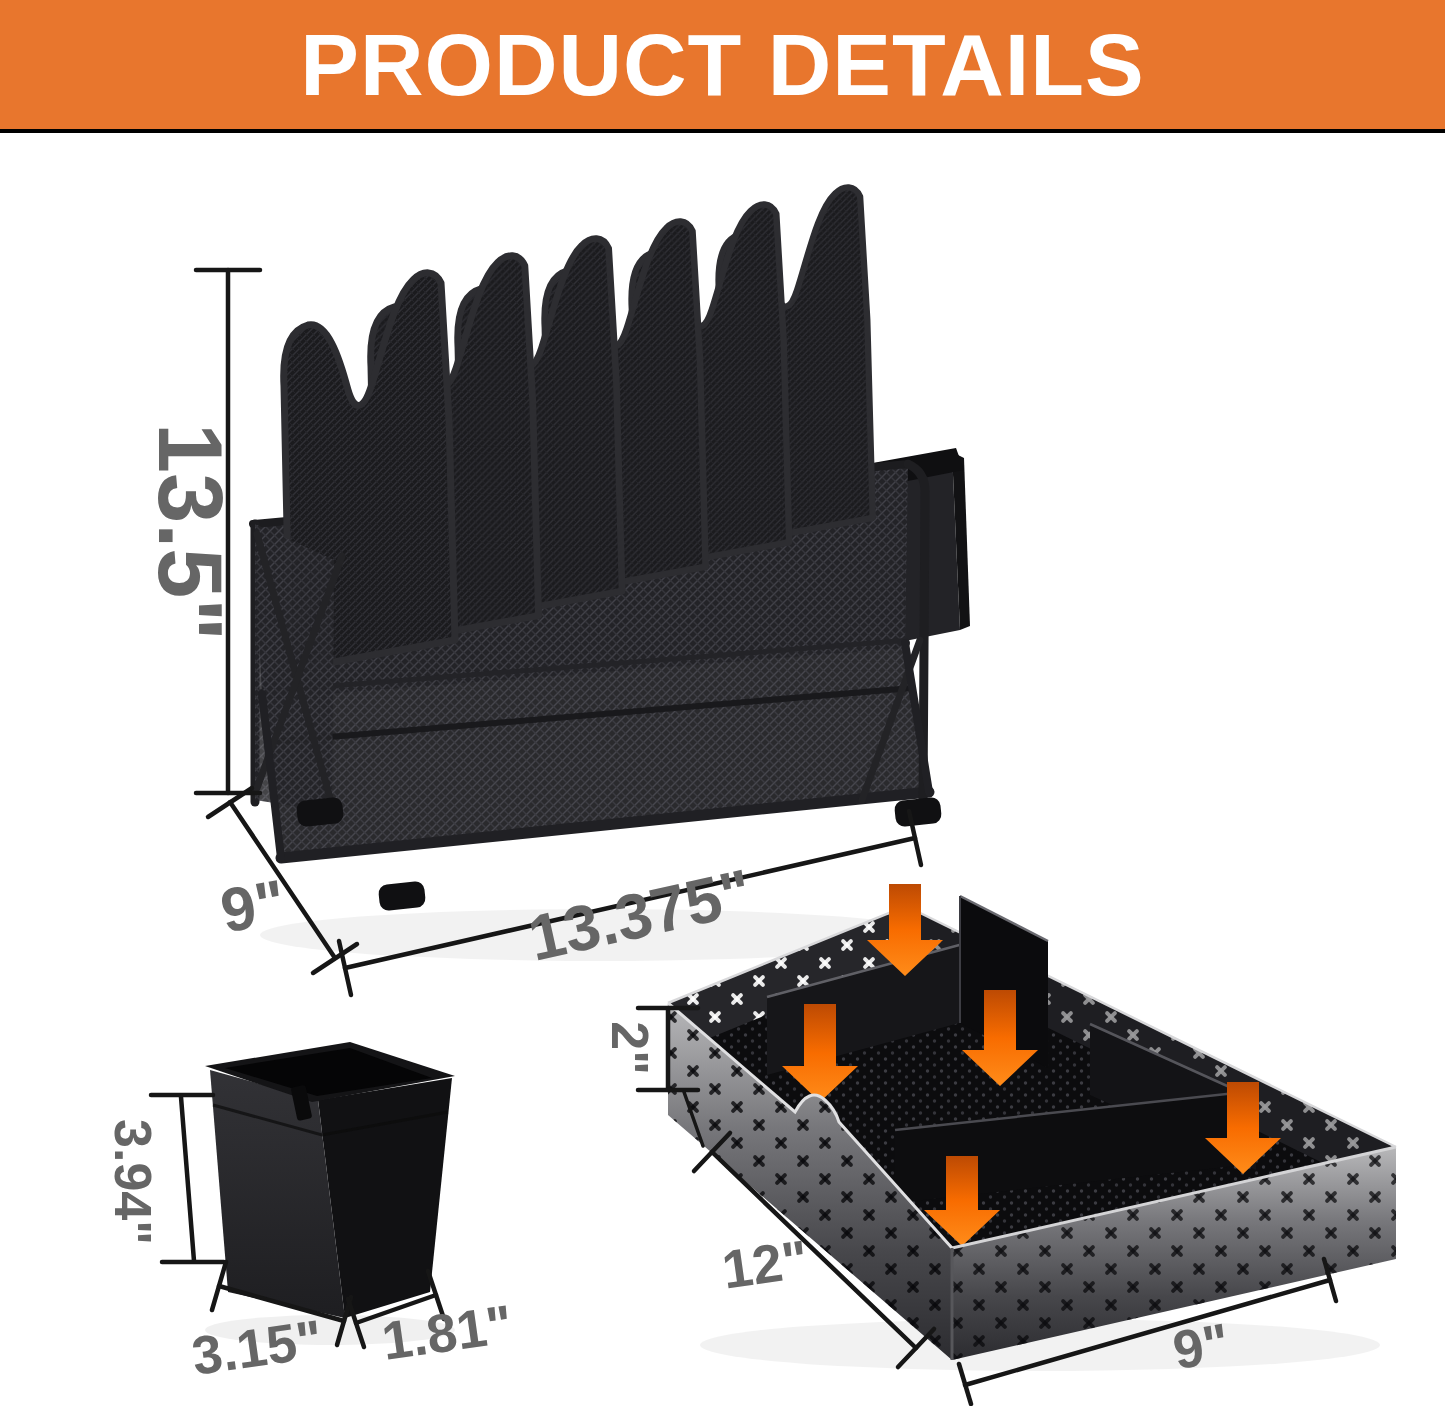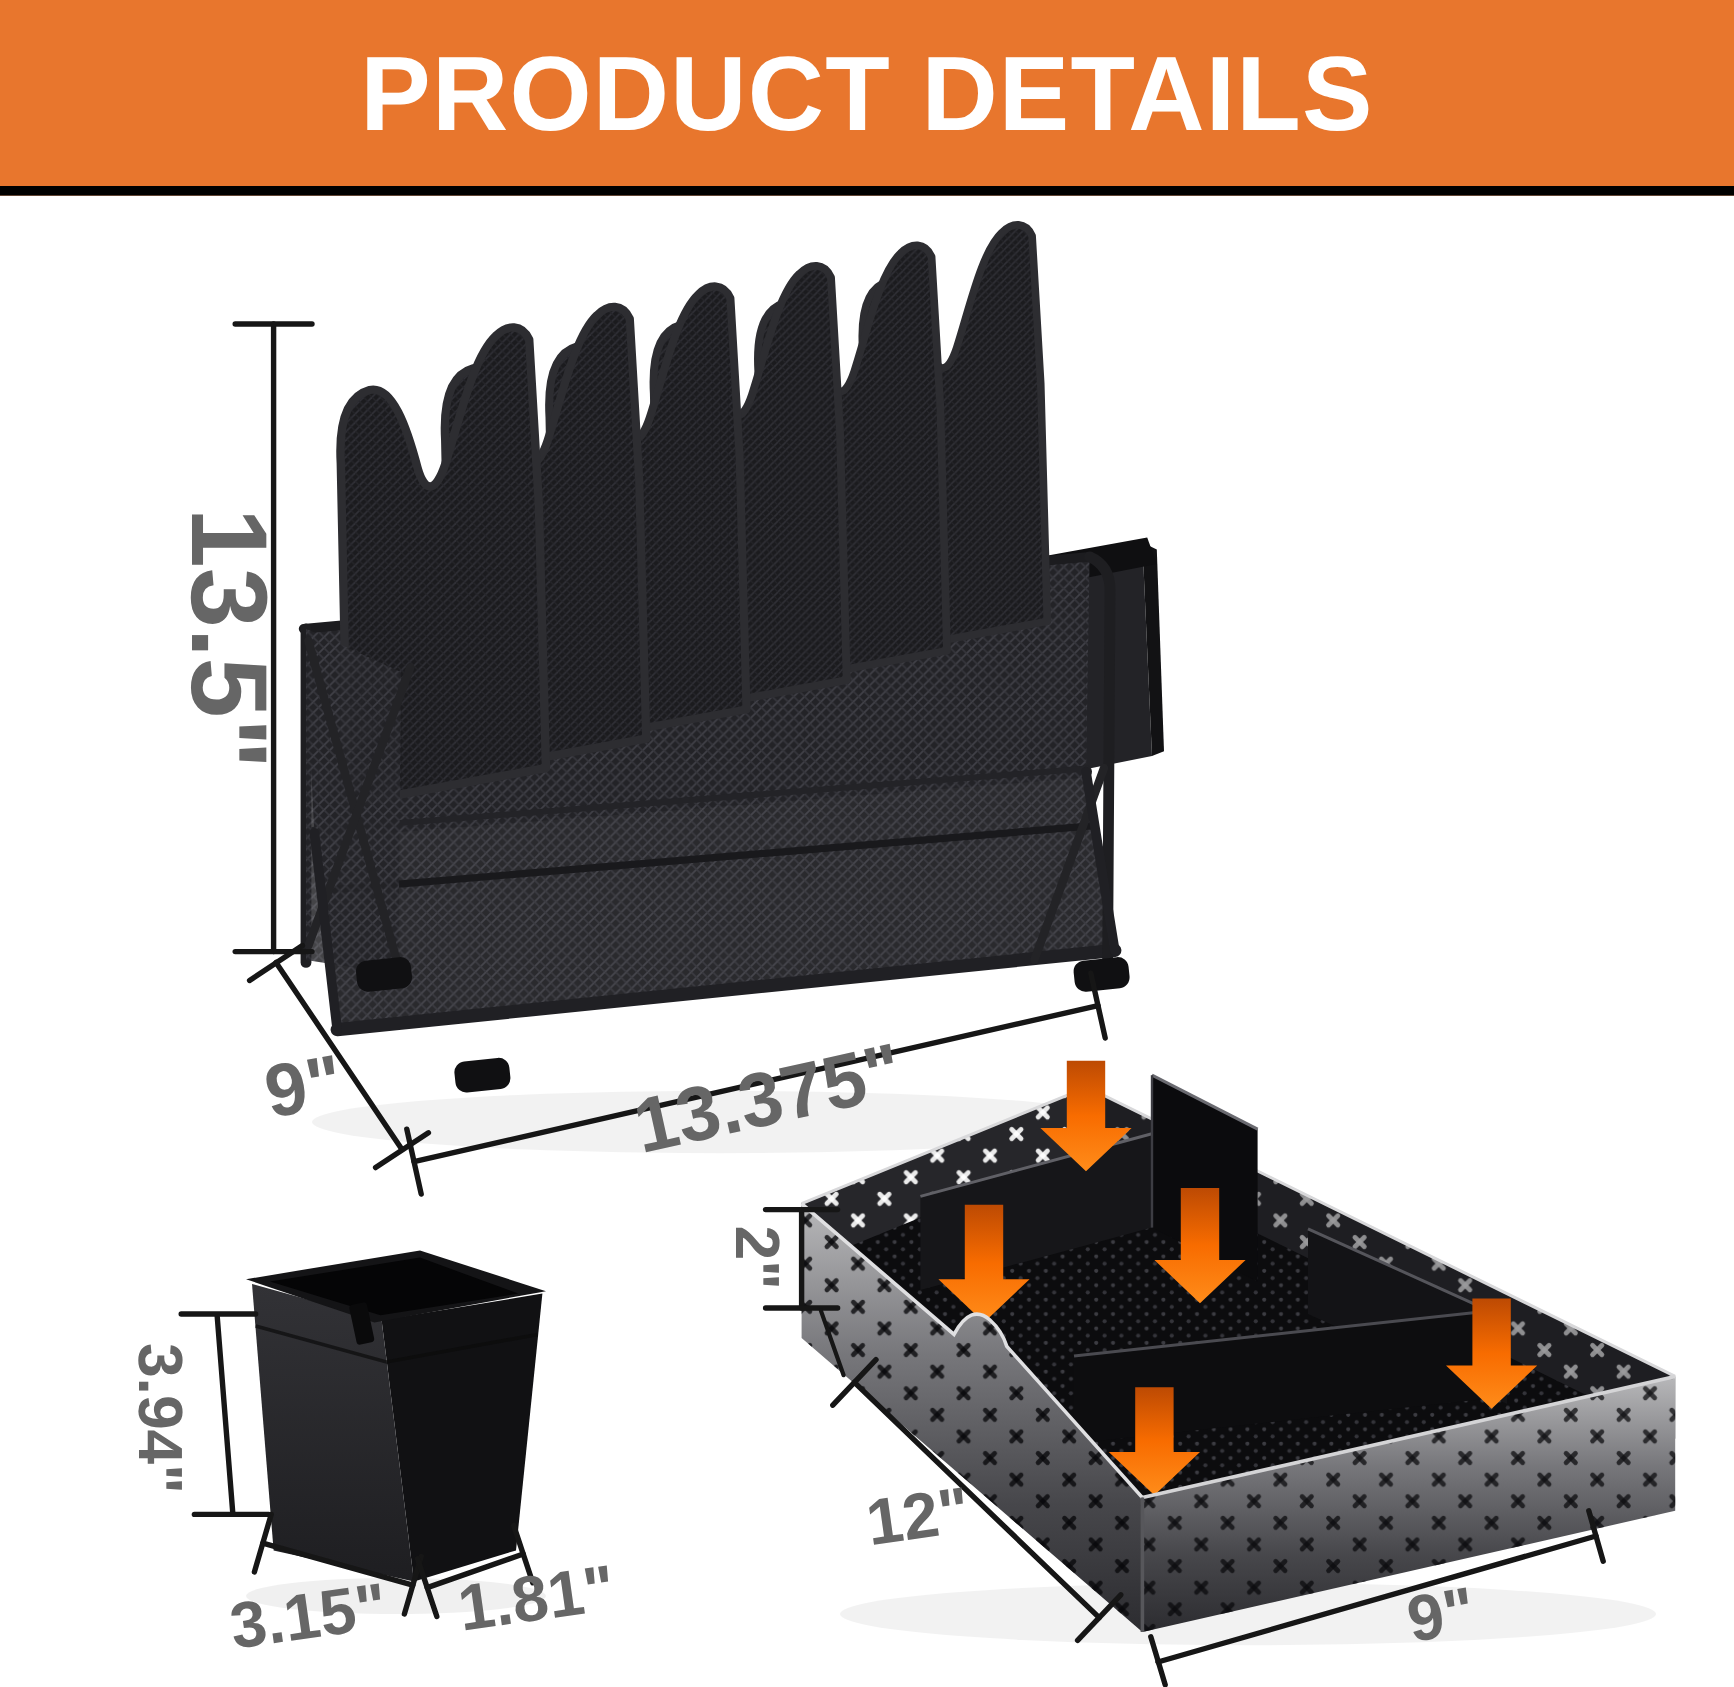--- a/index.html
+++ b/index.html
@@ -4,23 +4,23 @@
 <style>
   html,body{margin:0;padding:0;background:#ffffff;}
   .page{
     position:relative;
     width:1445px;height:1406px;
     background:#ffffff;
     overflow:hidden;
     font-family:"Liberation Sans",sans-serif;
   }
   .banner{
-    position:absolute;left:0;top:0;width:1445px;height:163px;
+    position:absolute;left:0;top:0;width:1445px;height:133px;
     background:#E8762D;
-    border-bottom:8px solid #000000;
+    border-bottom:4px solid #000000;
     box-sizing:border-box;
     display:flex;align-items:center;justify-content:center;
   }
   .banner-title{
     color:#ffffff;
     font-size:88px;
     font-weight:bold;
     letter-spacing:1px;
     line-height:1;
     white-space:nowrap;

